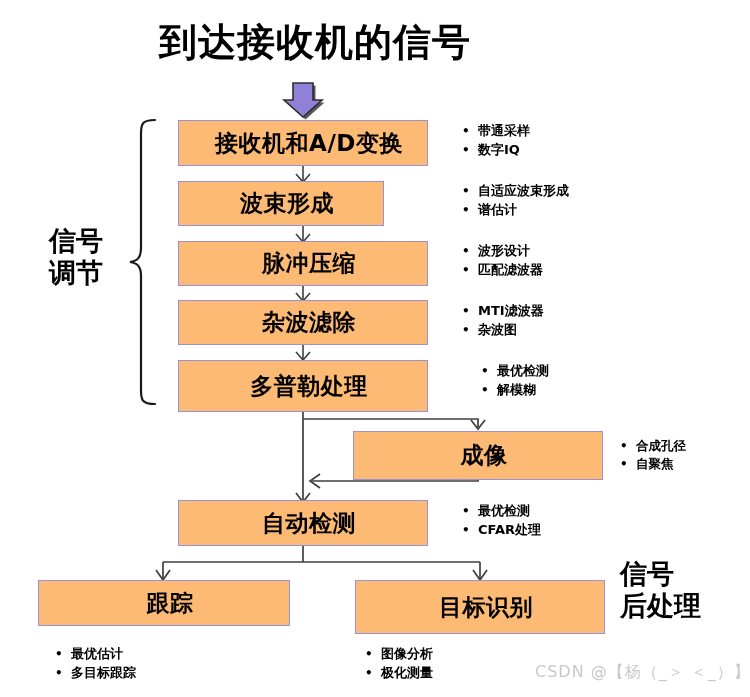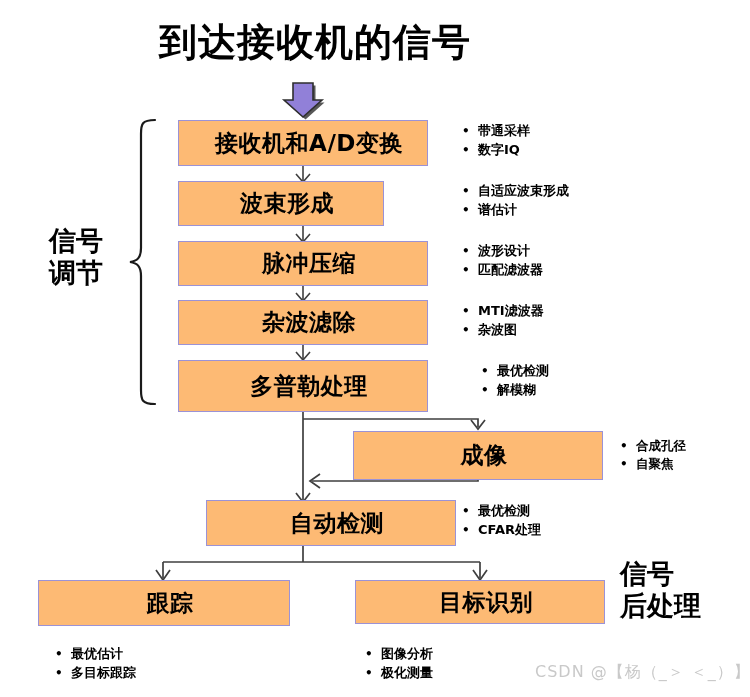--- a/index.html
+++ b/index.html
@@ -157,29 +157,29 @@
   </div>
 
   <div class="pbox" style="left:178px; top:360px; width:250px; height:52px;">
     <span>多普勒处理</span>
   </div>
 
   <div class="pbox" style="left:353px; top:431px; width:250px; height:49px;justify-content:center;">
     <span>成像</span>
   </div>
 
-  <div class="pbox" style="left:178px; top:500px; width:250px; height:46px;margin-left:28px;">
+  <div class="pbox" style="left:178px; top:500px; width:250px; height:46px;">
     <span>自动检测</span>
   </div>
 
   <div class="pbox" style="left:38px; top:580px; width:252px; height:46px;">
     <span>跟踪</span>
   </div>
 
-  <div class="pbox" style="left:355px; top:580px; width:250px; height:44px;">
+  <div class="pbox" style="left:355px; top:580px; width:250px; height:54px;">
     <span>目标识别</span>
   </div>
 
   <div class="notes" style="left:462px; top:122px;">
     <div class="nrow">
       <span class="bullet">•</span>
       <span>带通采样</span>
     </div>
     <div class="nrow">
       <span class="bullet">•</span>

